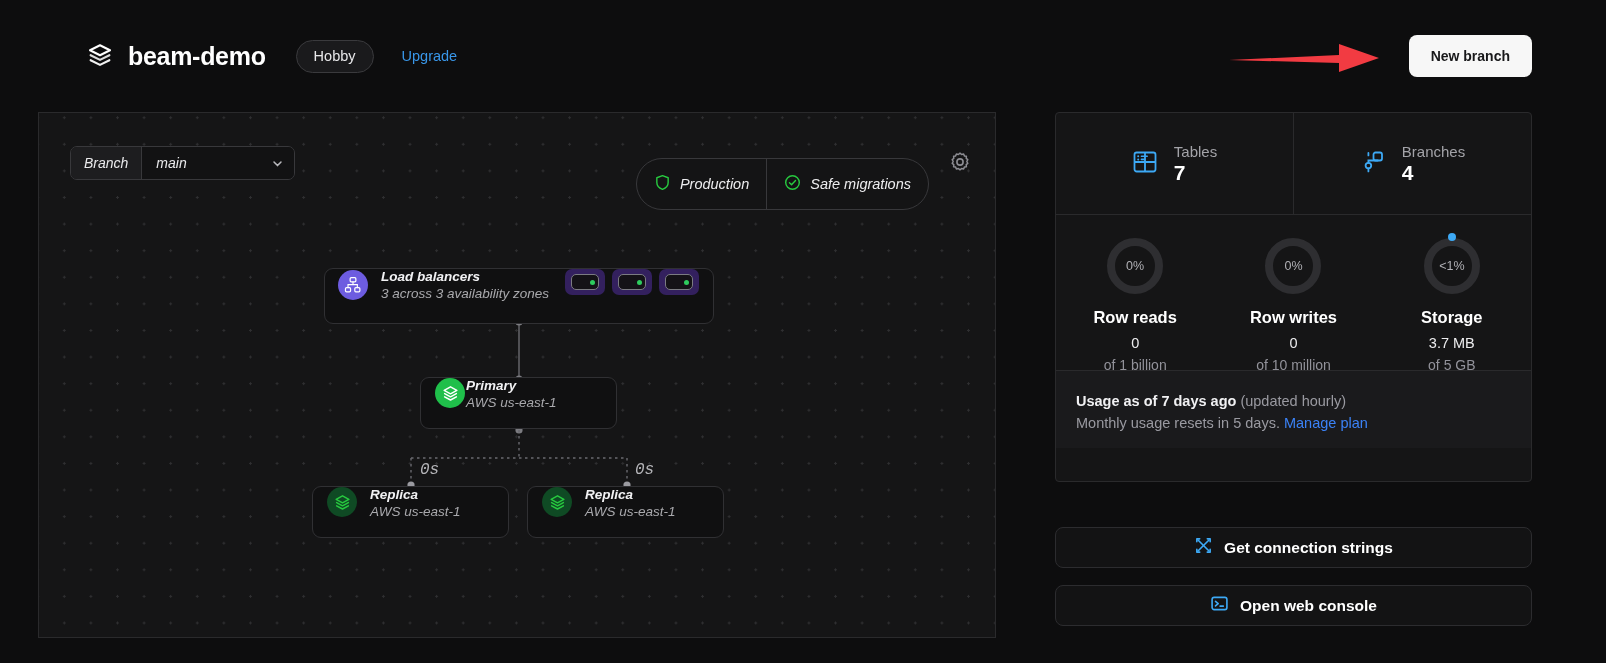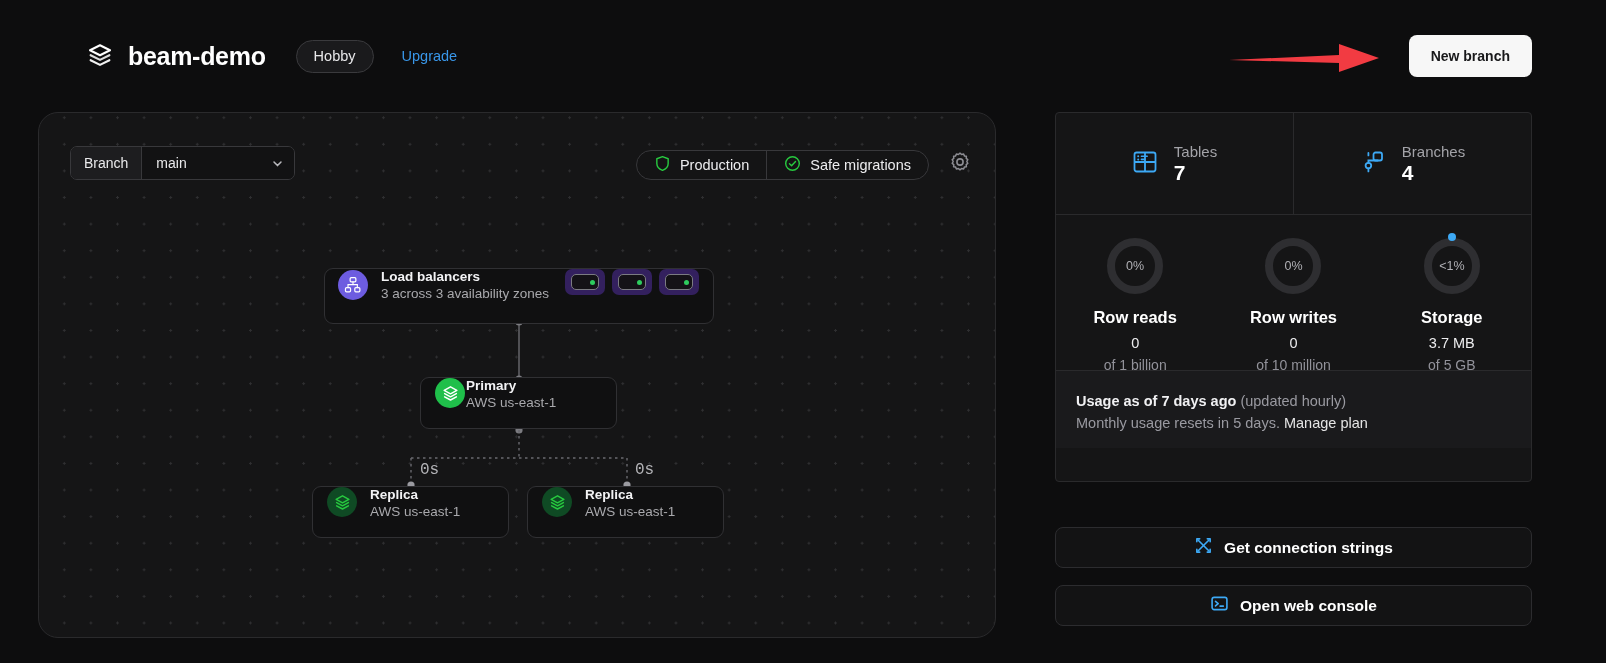--- a/index.html
+++ b/index.html
@@ -42,25 +42,26 @@
     border: none; border-radius: 8px;
     padding: 13px 22px; font-size: 14px; font-weight: bold;
     font-family: "Liberation Sans", sans-serif;
   }
 
   
   .canvas-panel {
     position: absolute; left: 38px; top: 112px;
     width: 958px; height: 526px;
     background: #151516;
-    border: 1px solid #2a2a2c; border-radius: 20px;
+    border: 1px solid #2a2a2c; border-radius: 0;
     background-image: radial-gradient(#2f2f31 1px, transparent 1px);
     background-size: 26.6px 26.6px;
     background-position: 12px 18px;
     overflow: hidden;
+    font-style: italic;
   }
   .canvas-toolbar {
     position: absolute; left: 31px; top: 33px; right: 22px; height: 34px;
   }
   .branch-select {
     position: absolute; left: 0; top: 0;
     display: flex; align-items: stretch;
     border: 1px solid #38383b; border-radius: 7px;
     height: 34px; overflow: hidden;
     background: #171718;
@@ -71,21 +72,21 @@
   }
   .branch-select-value {
     display: flex; align-items: center; gap: 46px;
     padding: 0 10px 0 14px; font-size: 14px; color: #eaeaec;
     background: #121213; border-left: 1px solid #38383b;
     min-width: 153px; justify-content: space-between;
   }
   .chev { width: 13px; height: 13px; flex: none; }
 
   .status-group {
-    position: absolute; right: 44px; top: 4px; height: 30px;
+    position: absolute; right: 44px; top: 12px; height: 52px;
     display: flex; align-items: stretch;
     border: 1px solid #38383b; border-radius: 999px;
     background: #141415; overflow: hidden;
   }
   .status-chip {
     display: flex; align-items: center; gap: 9px;
     padding: 0 17px; font-size: 14.5px; color: #ededef;
   }
   .status-chip + .status-chip { border-left: 1px solid #38383b; }
   .gear-btn {
@@ -177,21 +178,21 @@
   .usage-amount { margin-top: 8px; font-size: 14.5px; color: #ececee; }
   .usage-limit { margin-top: 6px; font-size: 14px; color: #92929a; }
 
   .usage-footer {
     border-top: 1px solid #2a2a2c; background: #1a1a1c;
     padding: 19px 20px; height: 78px;
   }
   .usage-footer-line { font-size: 14.5px; line-height: 22px; }
   .uf-strong { color: #f1f1f3; font-weight: bold; }
   .uf-dim { color: #9a9aa1; }
-  .uf-link { color: #e5e5e5; }
+  .uf-link { color: #3b82f6; }
 
   .action-btn {
     position: absolute; left: 1055px; width: 477px; height: 41px;
     background: #131314; border: 1px solid #2c2c2f; border-radius: 8px;
     display: flex; align-items: center; justify-content: center; gap: 11px;
     color: #fff; font-size: 15.5px; font-weight: bold;
     font-family: "Liberation Sans", sans-serif;
   }
   #btn-connection-strings { top: 527px; }
   #btn-web-console { top: 585px; }

